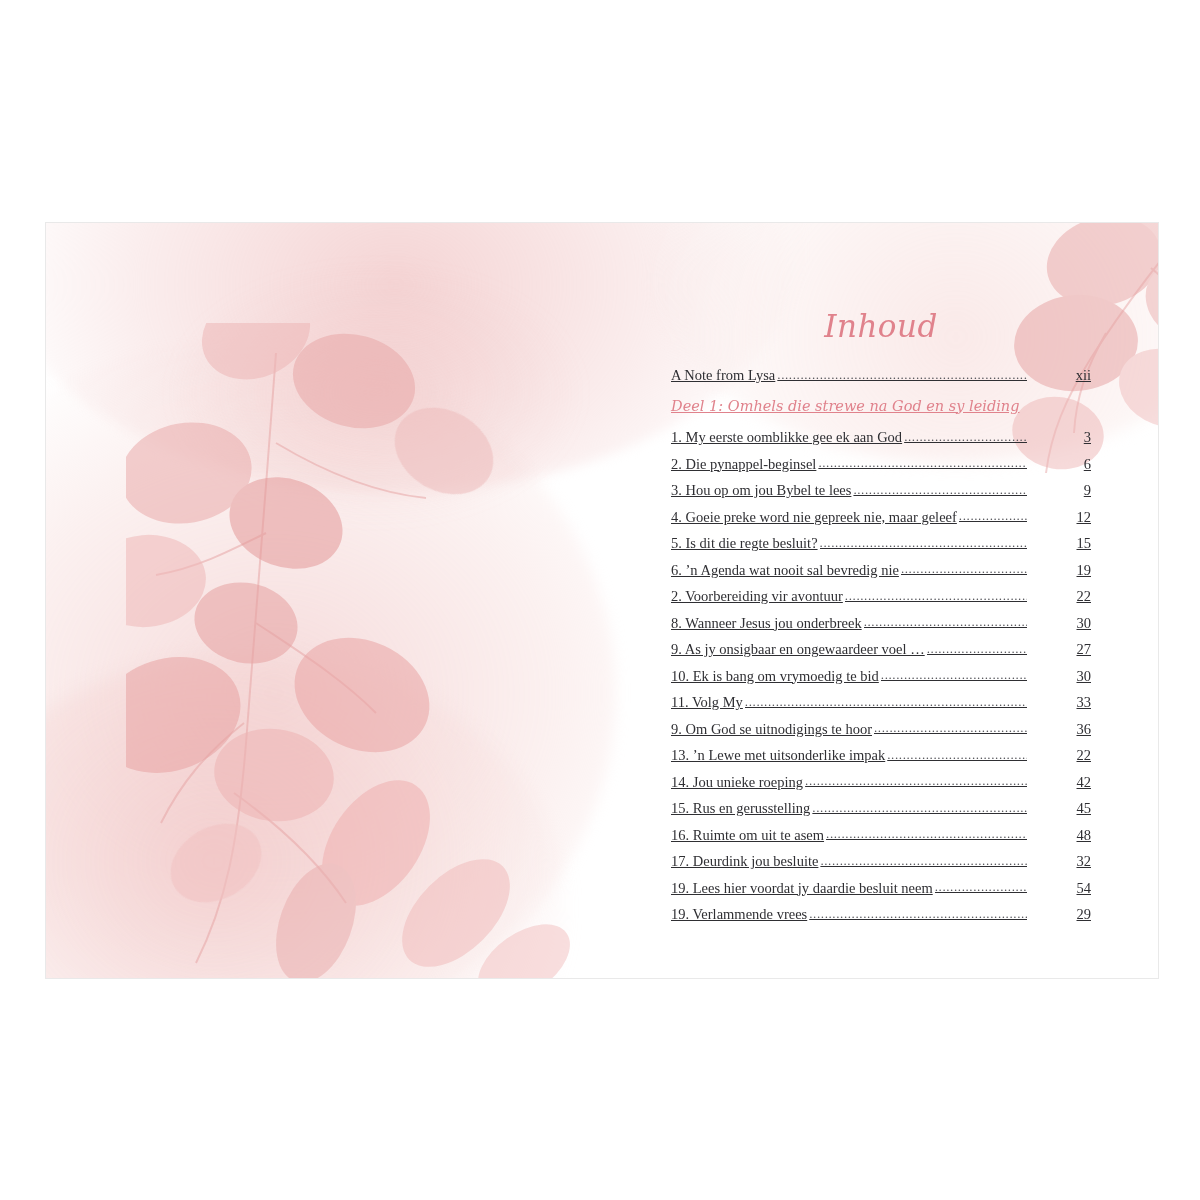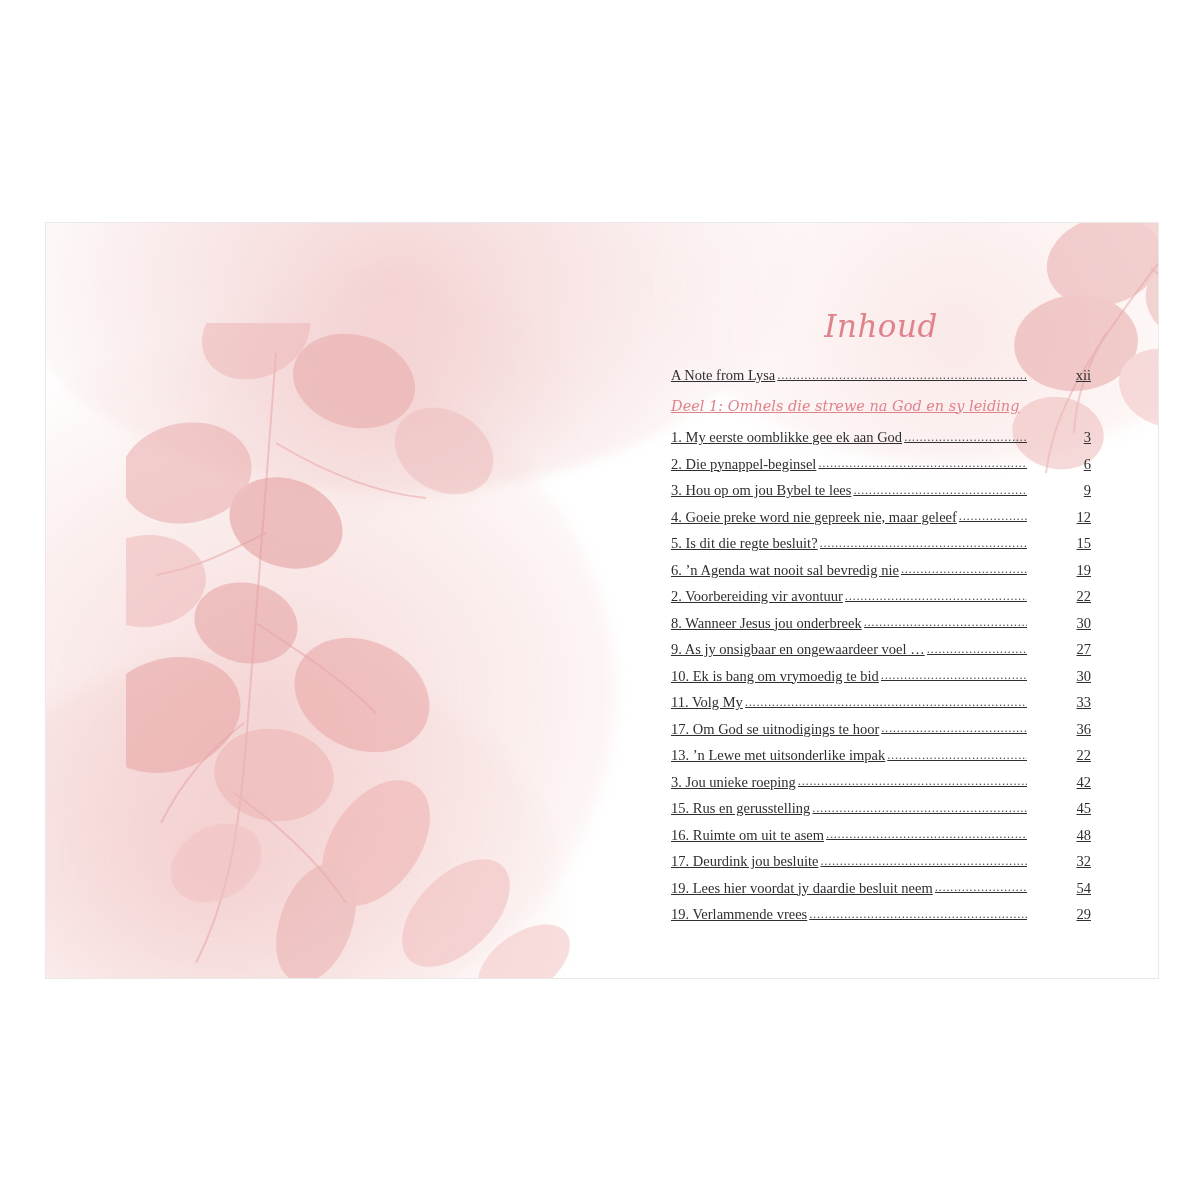--- a/index.html
+++ b/index.html
@@ -261,33 +261,33 @@
         <span class="page">30</span>
       </li>
 
       <li class="toc-row">
         <span class="label">11. Volg My</span>
         <span class="dots">.................................................................................................................</span>
         <span class="page">33</span>
       </li>
 
       <li class="toc-row">
-        <span class="label">17. Om God se uitnodigings te hoor</span>
+        <span class="label">9. Om God se uitnodigings te hoor</span>
         <span class="dots">.................................................................................................................</span>
         <span class="page">36</span>
       </li>
 
       <li class="toc-row">
         <span class="label">13. ’n Lewe met uitsonderlike impak</span>
         <span class="dots">.................................................................................................................</span>
         <span class="page">22</span>
       </li>
 
       <li class="toc-row">
-        <span class="label">3. Jou unieke roeping</span>
+        <span class="label">14. Jou unieke roeping</span>
         <span class="dots">.................................................................................................................</span>
         <span class="page">42</span>
       </li>
 
       <li class="toc-row">
         <span class="label">15. Rus en gerusstelling</span>
         <span class="dots">.................................................................................................................</span>
         <span class="page">45</span>
       </li>
 

